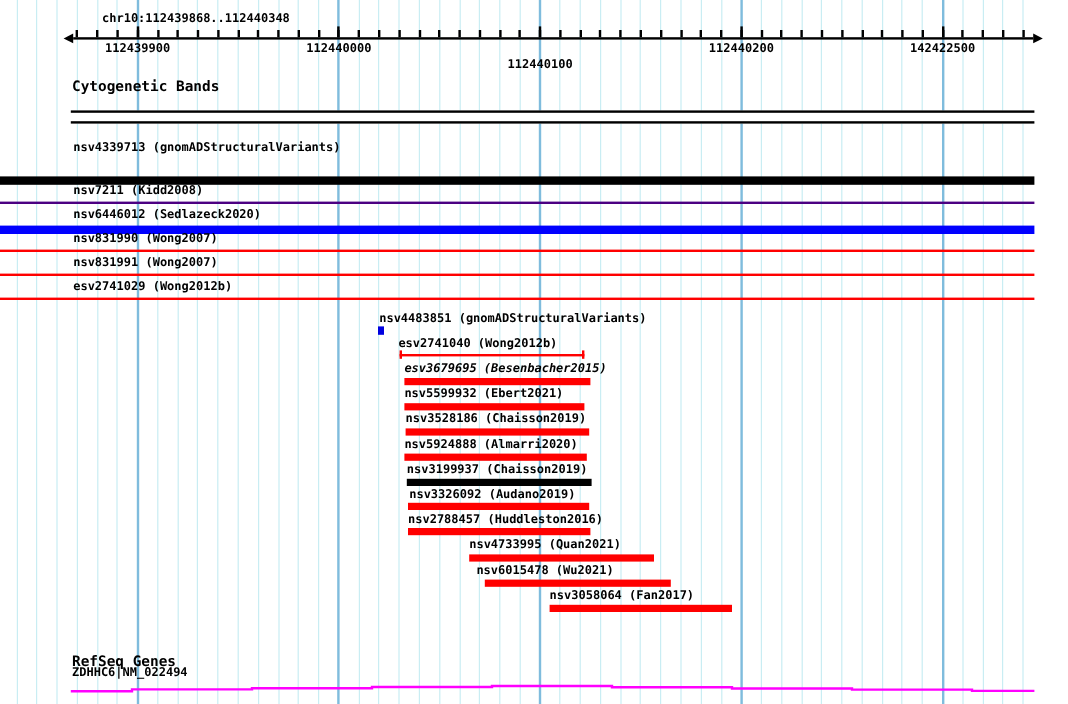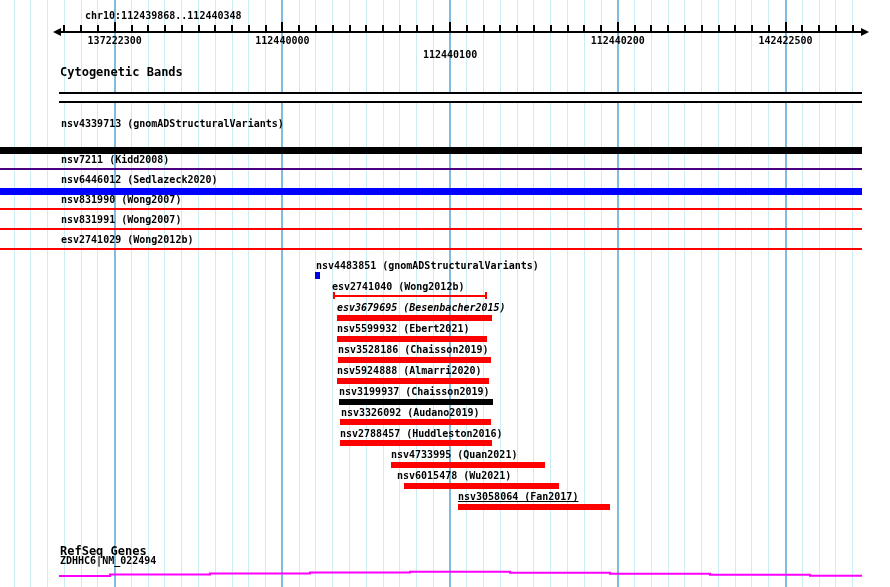--- a/index.html
+++ b/index.html
@@ -133,21 +133,21 @@
       <div class="tick" style="left: 717.5px; top: 25px; height: 6px;"></div>
       <div class="tick" style="left: 734.2px; top: 25px; height: 6px;"></div>
       <div class="tick" style="left: 751px; top: 25px; height: 6px;"></div>
       <div class="tick" style="left: 767.8px; top: 25px; height: 6px;"></div>
       <div class="tick" style="left: 784.6px; top: 25px; height: 6px;"></div>
       <div class="tick" style="left: 801.3px; top: 25px; height: 6px;"></div>
       <div class="tick" style="left: 818.1px; top: 25px; height: 6px;"></div>
       <div class="tick" style="left: 834.9px; top: 25px; height: 6px;"></div>
       <div class="tick" style="left: 851.6px; top: 25px; height: 6px;"></div>
       <div class="tick" style="left: 113.7px; top: 22px; height: 9px;"></div>
-      <div class="lbl tick-label" style="left: 114.7px; top: 35px;">137222300</div>
+      <div class="lbl tick-label" style="left: 114.7px; top: 35px;">112439900</div>
       <div class="tick" style="left: 281.4px; top: 22px; height: 9px;"></div>
       <div class="lbl tick-label" style="left: 282.4px; top: 35px;">112440000</div>
       <div class="tick" style="left: 449.1px; top: 22px; height: 9px;"></div>
       <div class="lbl tick-label" style="left: 450.1px; top: 49px;">112440100</div>
       <div class="tick" style="left: 616.8px; top: 22px; height: 9px;"></div>
       <div class="lbl tick-label" style="left: 617.8px; top: 35px;">112440200</div>
       <div class="tick" style="left: 784.5px; top: 22px; height: 9px;"></div>
       <div class="lbl tick-label" style="left: 785.5px; top: 35px;">142422500</div>
     </div>
 
@@ -221,21 +221,21 @@
       </div>
       <div>
         <div class="lbl" style="left: 391px; top: 449px;">nsv4733995 (Quan2021)</div>
         <div class="bar" style="left: 391px; top: 462px; width: 154px; height: 6px; background: rgb(255, 0, 0);"></div>
       </div>
       <div>
         <div class="lbl" style="left: 397px; top: 470px;">nsv6015478 (Wu2021)</div>
         <div class="bar" style="left: 404px; top: 483px; width: 155px; height: 6px; background: rgb(255, 0, 0);"></div>
       </div>
       <div>
-        <div class="lbl" style="left: 458px; top: 491px; text-decoration: underline;">nsv3058064 (Fan2017)</div>
+        <div class="lbl" style="left: 458px; top: 491px;">nsv3058064 (Fan2017)</div>
         <div class="bar" style="left: 458px; top: 504px; width: 152px; height: 6px; background: rgb(255, 0, 0);"></div>
       </div>
     </div>
 
   <div class="hdr" style="left:60px;top:545px;">RefSeq Genes</div>
   <div class="lbl" style="left:60px;top:555px;">ZDHHC6|NM_022494</div>
 
   <svg id="gene-svg" width="890" height="587">
       <polyline points="59,576 110,576 110,574.5 210,574.5 210,573.5 310,573.5 310,572.5 410,572.5 410,571.7 510,571.7 510,572.7 610,572.7 610,573.7 710,573.7 710,574.7 810,574.7 810,575.7 862,575.7" fill="none" stroke="#ff00ff" stroke-width="2"></polyline>
     </svg>

